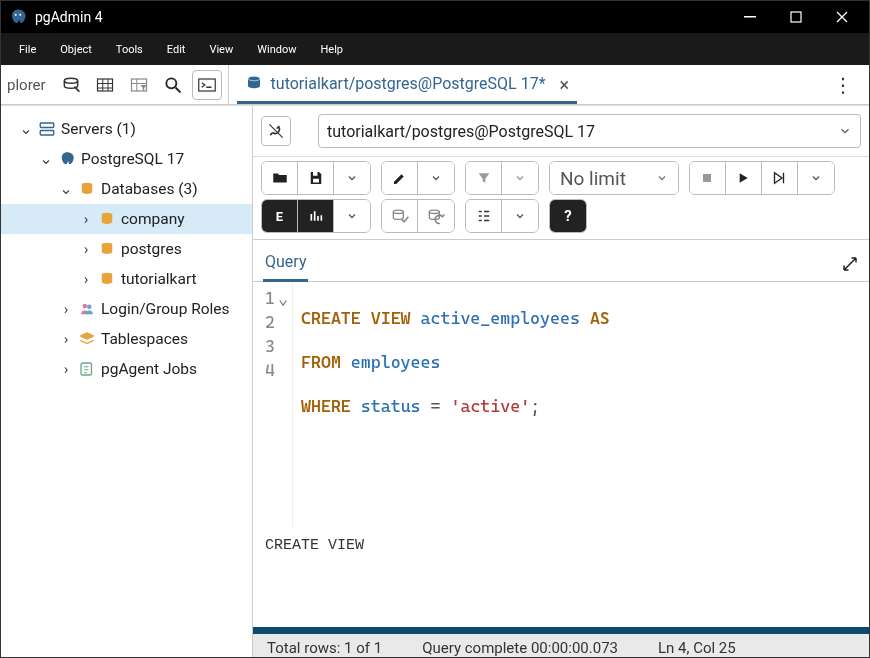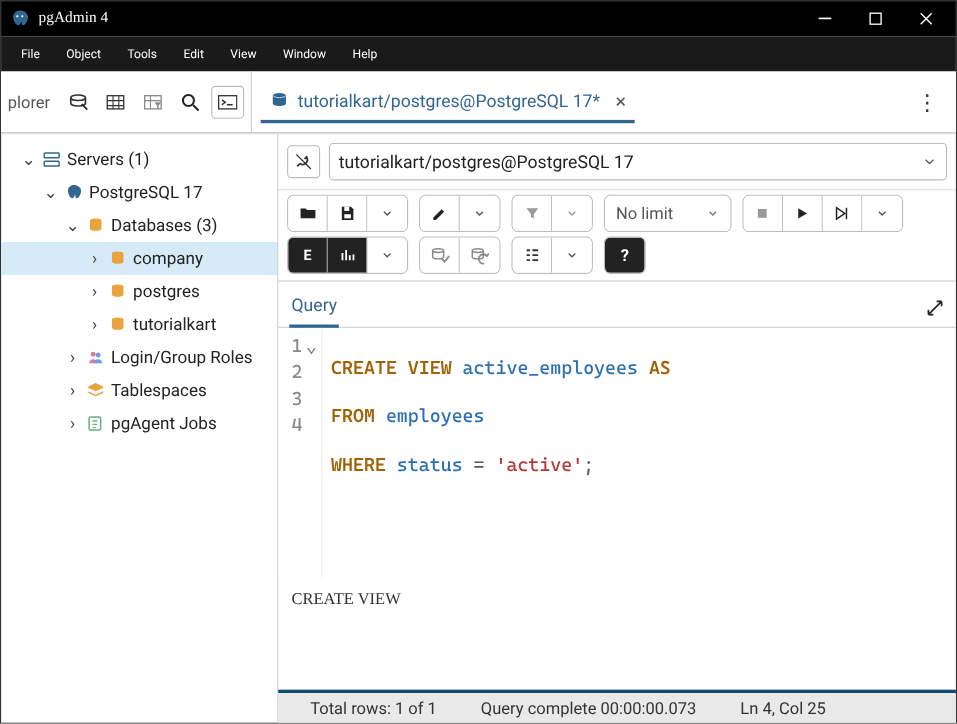--- a/index.html
+++ b/index.html
@@ -1,67 +1,67 @@
 <!DOCTYPE html>
 <html><head>
 <meta charset="utf-8">
 <style>
   * { box-sizing: border-box; }
   html, body { margin: 0; padding: 0; font-family: -apple-system, "Segoe UI", Roboto, sans-serif; font-size: 14px; color: #222; background: #fff; }
   .window { width: 870px; height: 658px; background: #fff; display: flex; flex-direction: column; border: 1px solid #333; }
-  .titlebar { background: #000; color: #fff; height: 32px; display: flex; align-items: center; padding: 0 4px 0 8px; font-family: Liberation Serif, serif; }
+  .titlebar { background: #000; color: #fff; height: 32px; display: flex; align-items: center; padding: 0 4px 0 8px; }
   .titlebar .logo { width: 18px; height: 18px; display: inline-flex; align-items: center; justify-content: center; margin-right: 8px; }
   .titlebar .title { flex: 1; font-size: 14px; }
   .winbtn { width: 46px; height: 32px; display: inline-flex; align-items: center; justify-content: center; color: #fff; }
   .menubar { background: #1a1a1a; color: #fff; height: 32px; display: flex; align-items: center; padding: 0 8px; gap: 4px; }
   .menubar .mitem { padding: 4px 10px; font-size: 11px; }
-  .topstrip { background: #fff; border-bottom: 1px solid #ccc; height: 56px; display: flex; align-items: stretch; }
+  .topstrip { background: #fff; border-bottom: 1px solid #ccc; height: 40px; display: flex; align-items: stretch; }
   .topstrip-left { display: flex; align-items: center; gap: 4px; padding: 0 6px; border-right: 1px solid #ccc; }
   .plorer { font-size: 15px; color: #555; margin-right: 6px; }
   .iconbtn { width: 30px; height: 30px; display: inline-flex; align-items: center; justify-content: center; border: 1px solid transparent; border-radius: 4px; background: #fff; }
   .iconbtn.framed { border: 1px solid #bbb; }
   .topstrip-right { flex: 1; display: flex; align-items: center; padding: 0 8px; }
   .qtab { display: inline-flex; gap: 8px; padding: 6px 8px; color: #326690; border-bottom: 3px solid #326690; margin-top: 3px; font-size: 16px; }
   .qtab .tabclose { margin-left: 6px; color: #555; font-size: 18px; }
   .kebab { margin-left: auto; padding: 4px 8px; font-size: 20px; color: #333; }
   .body { flex: 1; display: flex; min-height: 0; border-top: 1px solid #ddd; }
   .tree { width: 252px; border-right: 1px solid #ccc; padding-top: 8px; overflow: hidden; }
   .trow { display: flex; align-items: center; height: 30px; padding-left: 6px; gap: 4px; font-size: 15.5px; }
   .trow.sel { background: #d6eaf8; }
   .exp { width: 14px; display: inline-flex; justify-content: center; color: #444; }
   .spc { display:inline-block; }
   .ticon { width: 20px; display:inline-flex; align-items:center; justify-content:center; }
   .rpane { flex: 1; display: flex; flex-direction: column; min-width: 0; }
   .connrow { display: flex; align-items: center; padding: 8px; gap: 8px; border-bottom: 1px solid #ddd; }
-  .connbox { flex: 1; display: flex; align-items: center; border: 1px solid #bbb; border-radius: 4px; height: 34px; padding: 0 8px; font-size: 16px; }
+  .connbox { flex: 1; display: flex; align-items: center; border: 1px solid #bbb; border-radius: 4px; height: 34px; padding: 0 8px; font-size: 16px; margin-left: 19px; }
   .connbox .dd { margin-left: auto; }
   .toolbar { display: flex; align-items: center; gap: 10px; padding: 4px 8px 0 8px; }
   .toolbar2 { display: flex; align-items: center; gap: 10px; padding: 4px 8px 6px 8px; border-bottom: 1px solid #ccc; }
   .btngrp { display: inline-flex; border: 1px solid #bbb; border-radius: 6px; overflow: hidden; height: 34px; }
   .btngrp .b { width: 36px; display: inline-flex; align-items: center; justify-content: center; border-right: 1px solid #bbb; background: #fff; }
   .btngrp .b:last-child { border-right: none; }
   .btngrp .dark { background: #222; color: #fff; }
-  .btngrp .wide { width: auto; padding: 0 10px; font-size: 15px; color: #555; gap: 30px; }
+  .btngrp .wide { width: auto; padding: 0 10px; font-size: 19px; color: #555; gap: 30px; }
   .qtabs { display: flex; align-items: center; gap: 18px; padding: 6px 10px 0 10px; border-bottom: 1px solid #ccc; }
   .qtab2 { padding: 6px 2px 8px; font-size: 16px; color: #444; }
   .qtab2.active { color: #326690; border-bottom: 3px solid #326690; margin-bottom: -1px; }
   .expandbtn { margin-left: auto; }
   .editor { flex: 1; display: flex; font-family: ui-monospace, "Cascadia Mono", Consolas, monospace; font-size: 17px; overflow: hidden; min-height: 0; }
   .gutter { width: 40px; background: #fff; color: #888; text-align: right; padding: 4px 1px 0 0; border-right: 1px solid #eee; }
   .gline { height: 24px; line-height: 24px; display: flex; justify-content: flex-end; align-items: center; gap: 2px; padding-right: 2px; }
   .fold { display: inline-flex; width: 12px; justify-content: center; color: #777; }
   .code { flex: 1; padding: 4px 6px 0 8px; white-space: pre; }
   .cl { height: 24px; line-height: 24px; }
   .kw { color: #a16207; font-weight: 600; }
   .ident { color: #2c6fb3; }
   .punc { color: #555; }
   .str { color: #b33939; }
   .outtabs { display: flex; align-items: center; gap: 18px; padding: 6px 10px 0 10px; border-top: 1px solid #ccc; border-bottom: 1px solid #ccc; }
-  .msgbox { padding: 10px 12px; font-family: Liberation Serif, serif; font-size: 15px; color: #333; height: 100px; }
-  .statusbar { background: #e9e9e9; border-top: 3px solid #0c4a6e; height: 30px; display: flex; align-items: center; padding: 0 29px; gap: 40px; font-size: 15px; color: #333; }
+  .msgbox { padding: 10px 12px; font-family: Liberation Mono, monospace; font-size: 15px; color: #333; height: 100px; }
+  .statusbar { background: #e9e9e9; border-top: 7px solid #0c4a6e; height: 30px; display: flex; align-items: flex-end; padding: 0 14px; gap: 40px; font-size: 15px; color: #333; }
   svg { display: block; }
 </style>
 </head>
 <body>
 
 <div class="window">
 
   <div class="titlebar">
     <span class="logo">
       <svg width="18" height="18" viewBox="0 0 24 24">

